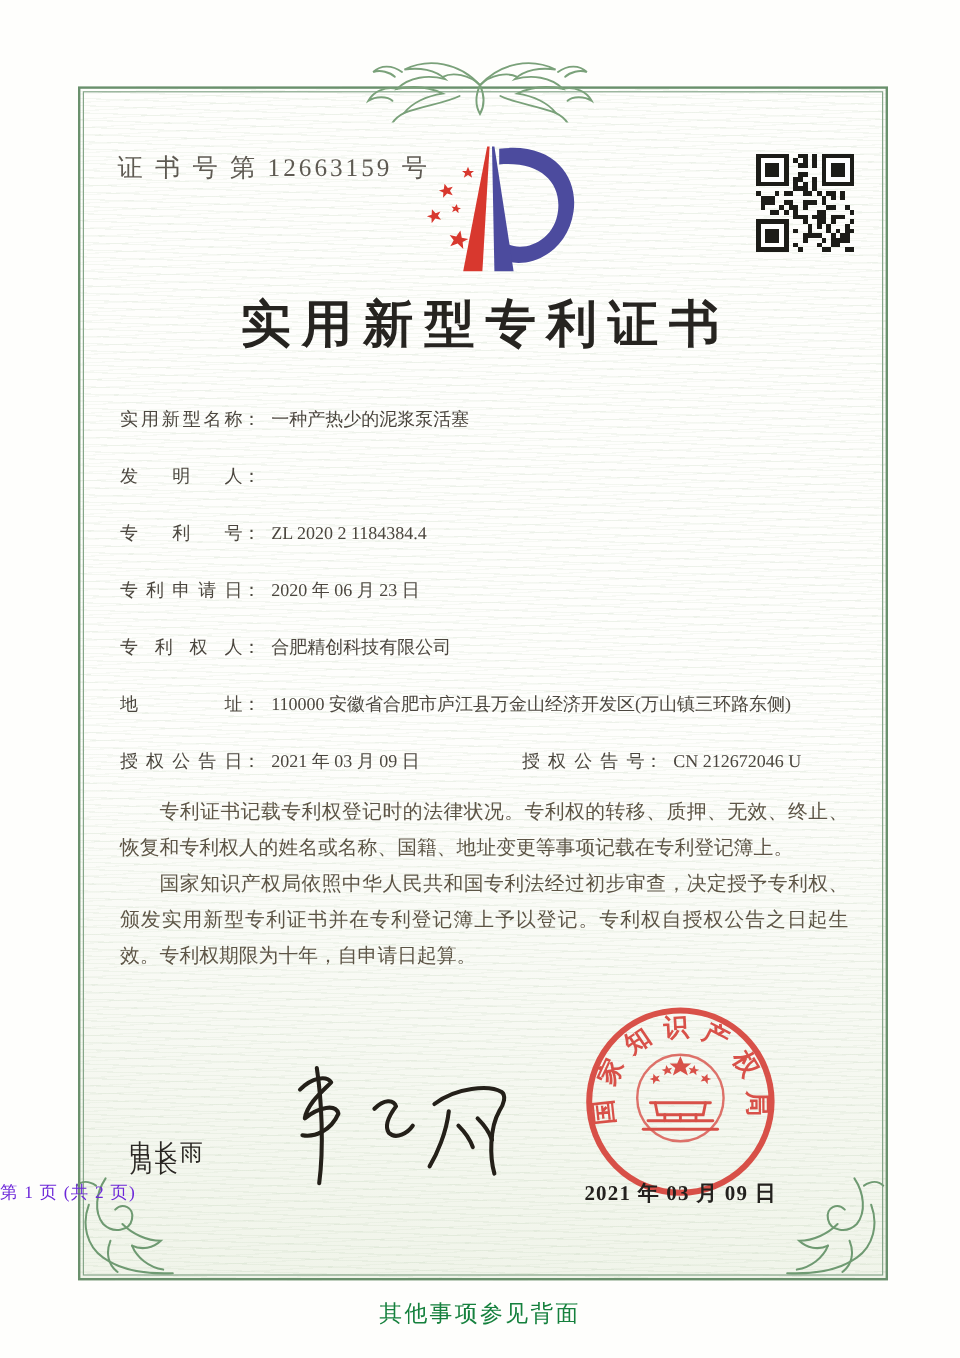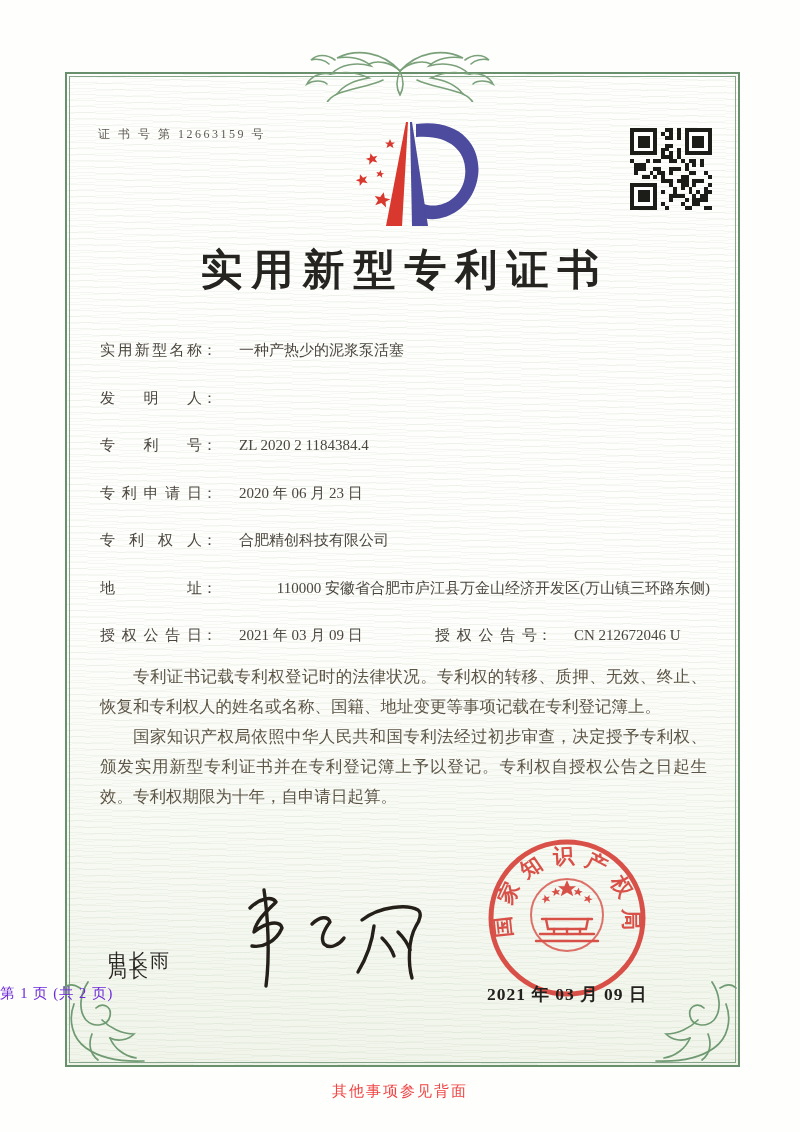--- a/index.html
+++ b/index.html
@@ -18,33 +18,33 @@
       linear-gradient(180deg, rgba(190,210,170,0) 55%, rgba(185,205,160,.20) 100%);
   }
   .frame{
     position:absolute;left:65px;top:72px;width:675px;height:995px;
     border:2px solid #69906c;box-sizing:border-box;pointer-events:none;z-index:2;
   }
   .frame::after{content:"";position:absolute;inset:2px;border:1px solid #86a689;}
   .ornament{position:absolute;z-index:3;}
   .content{position:absolute;inset:0;z-index:4;}
 
-  .cert-no{position:absolute;left:98px;top:126px;font-size:12px;letter-spacing:2.5px;color:#5e5a52;}
+  .cert-no{position:absolute;left:98px;top:126px;font-size:21px;letter-spacing:2.5px;color:#5e5a52;}
   .logo{position:absolute;left:340px;top:116px;}
   .qr{position:absolute;left:630px;top:128px;}
   .title{
     position:absolute;left:0;top:242px;width:100%;text-align:center;
     font-size:42px;font-weight:700;letter-spacing:9px;color:#262420;text-indent:9px;
   }
 
   .fields{position:absolute;left:100px;top:338px;width:610px;font-size:15px;color:#4b463e;}
   .frow{display:flex;align-items:flex-start;margin-bottom:22.5px;line-height:25px;}
   .flabel{display:inline-block;width:102px;text-align:justify;text-align-last:justify;flex:0 0 102px;}
   .fcolon{flex:0 0 auto;}
-  .fvalue{margin-left:22px;text-align:right;}
+  .fvalue{margin-left:9px;}
   .fvalue.addr{width:500px;}
   .grant-row{position:relative;display:flex;}
   .grant2{position:absolute;left:335px;display:flex;}
 
   .body-text{
     position:absolute;left:100px;top:662px;width:607px;
     font-size:16.5px;line-height:30px;color:#5d5546;text-align:justify;
   }
   .body-text p{margin:0;text-indent:2em;}
 
@@ -52,21 +52,21 @@
   .sig-name{position:absolute;left:108px;top:948px;font-size:19px;color:#2a2723;letter-spacing:2px;}
   .sig-script{position:absolute;left:212px;top:886px;}
 
   .seal{position:absolute;left:482px;top:833px;z-index:5;}
   .seal-date{
     position:absolute;left:487px;top:982px;z-index:6;
     font-size:17.5px;font-weight:600;color:#23211e;letter-spacing:1px;
   }
 
   .footer-page{position:absolute;left:0;top:984px;width:100%;text-align:left;font-size:14.5px;color:#6d28d9;letter-spacing:1px;}
-  .back-note{position:absolute;left:0;top:1082px;width:100%;text-align:center;font-size:15px;color:#ef4444;letter-spacing:2px;}
+  .back-note{position:absolute;left:0;top:1082px;width:100%;text-align:center;font-size:19px;color:#15803d;letter-spacing:2px;}
 </style>
 </head>
 <body>
 
 <div class="page">
 
   <div class="guilloche"></div>
 
   <svg class="ornament" style="left:265px;top:40px" width="270" height="62" viewBox="0 0 270 62">
     <g fill="none" stroke="#7aa17a" stroke-width="1.6" stroke-linecap="round">

